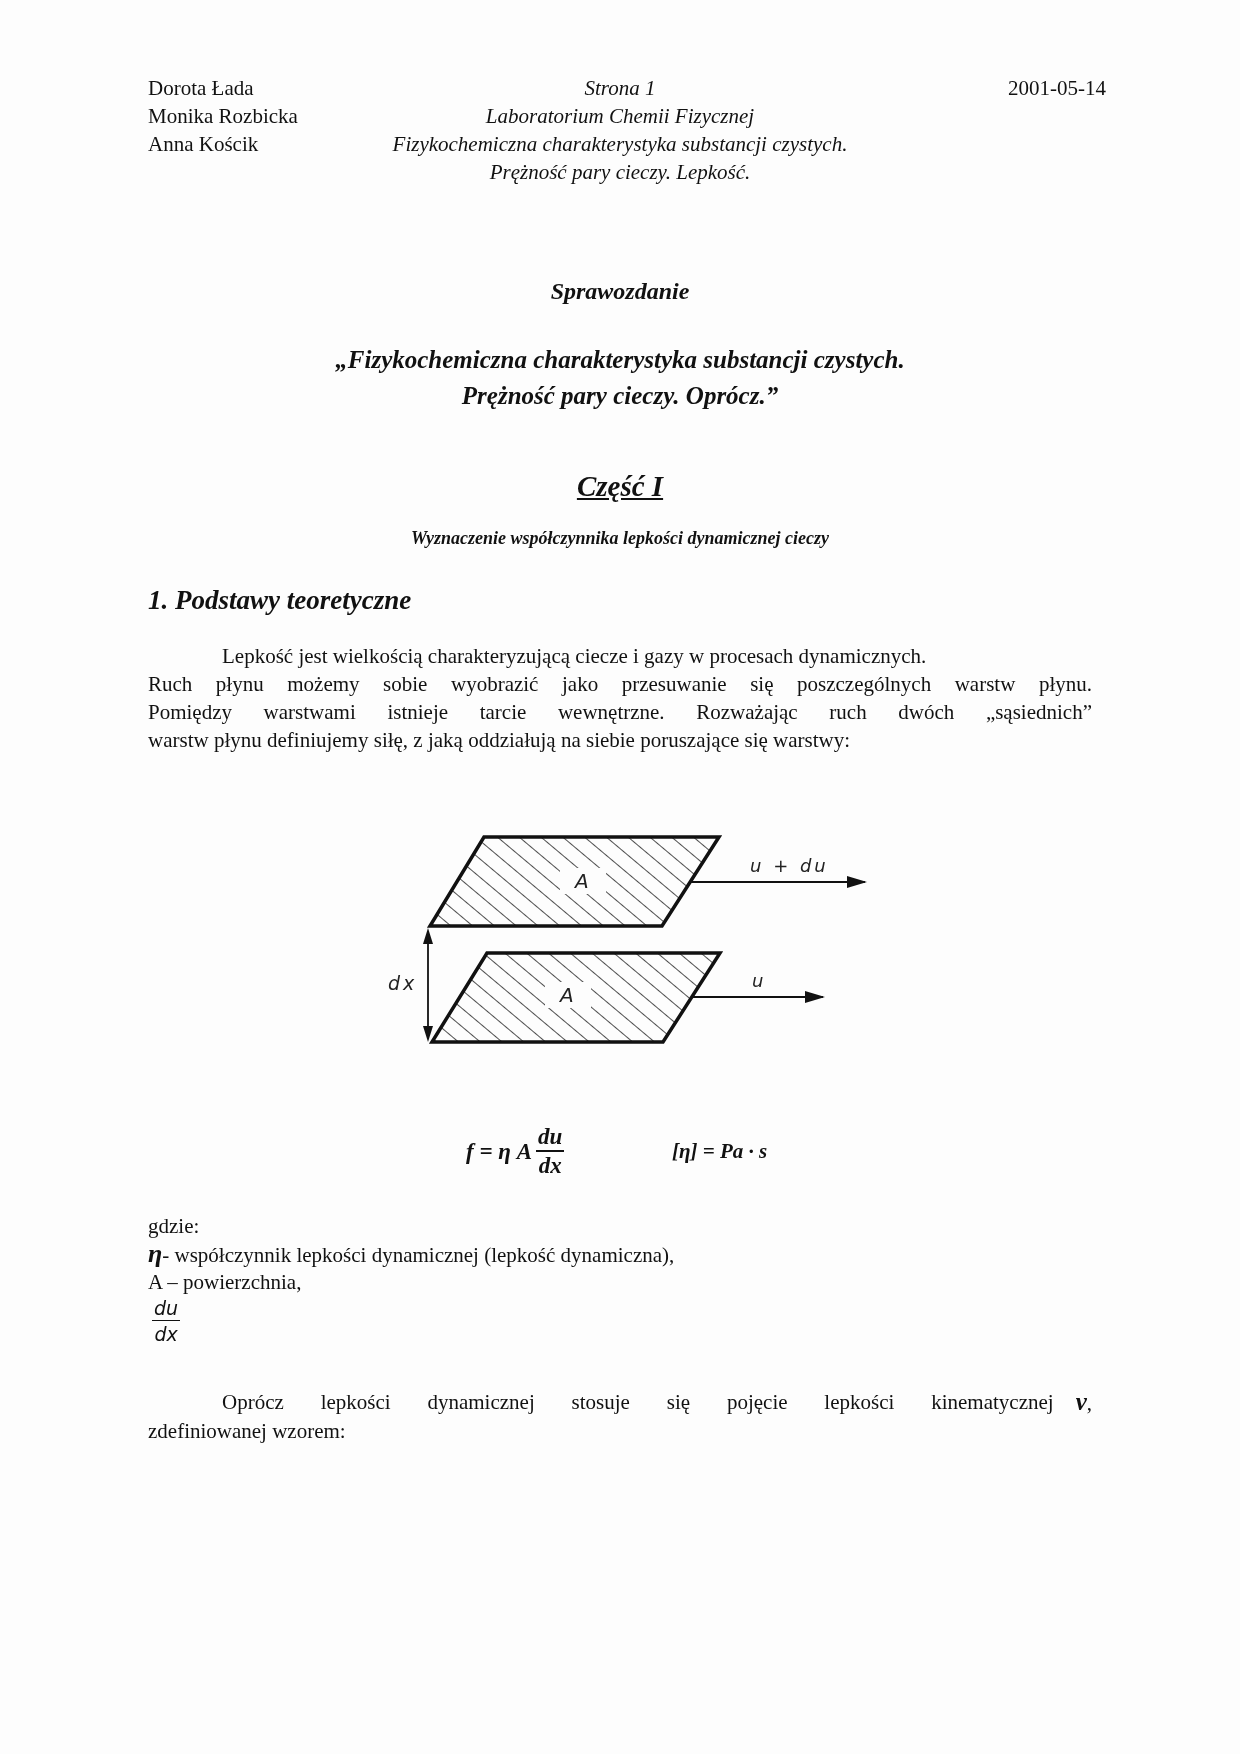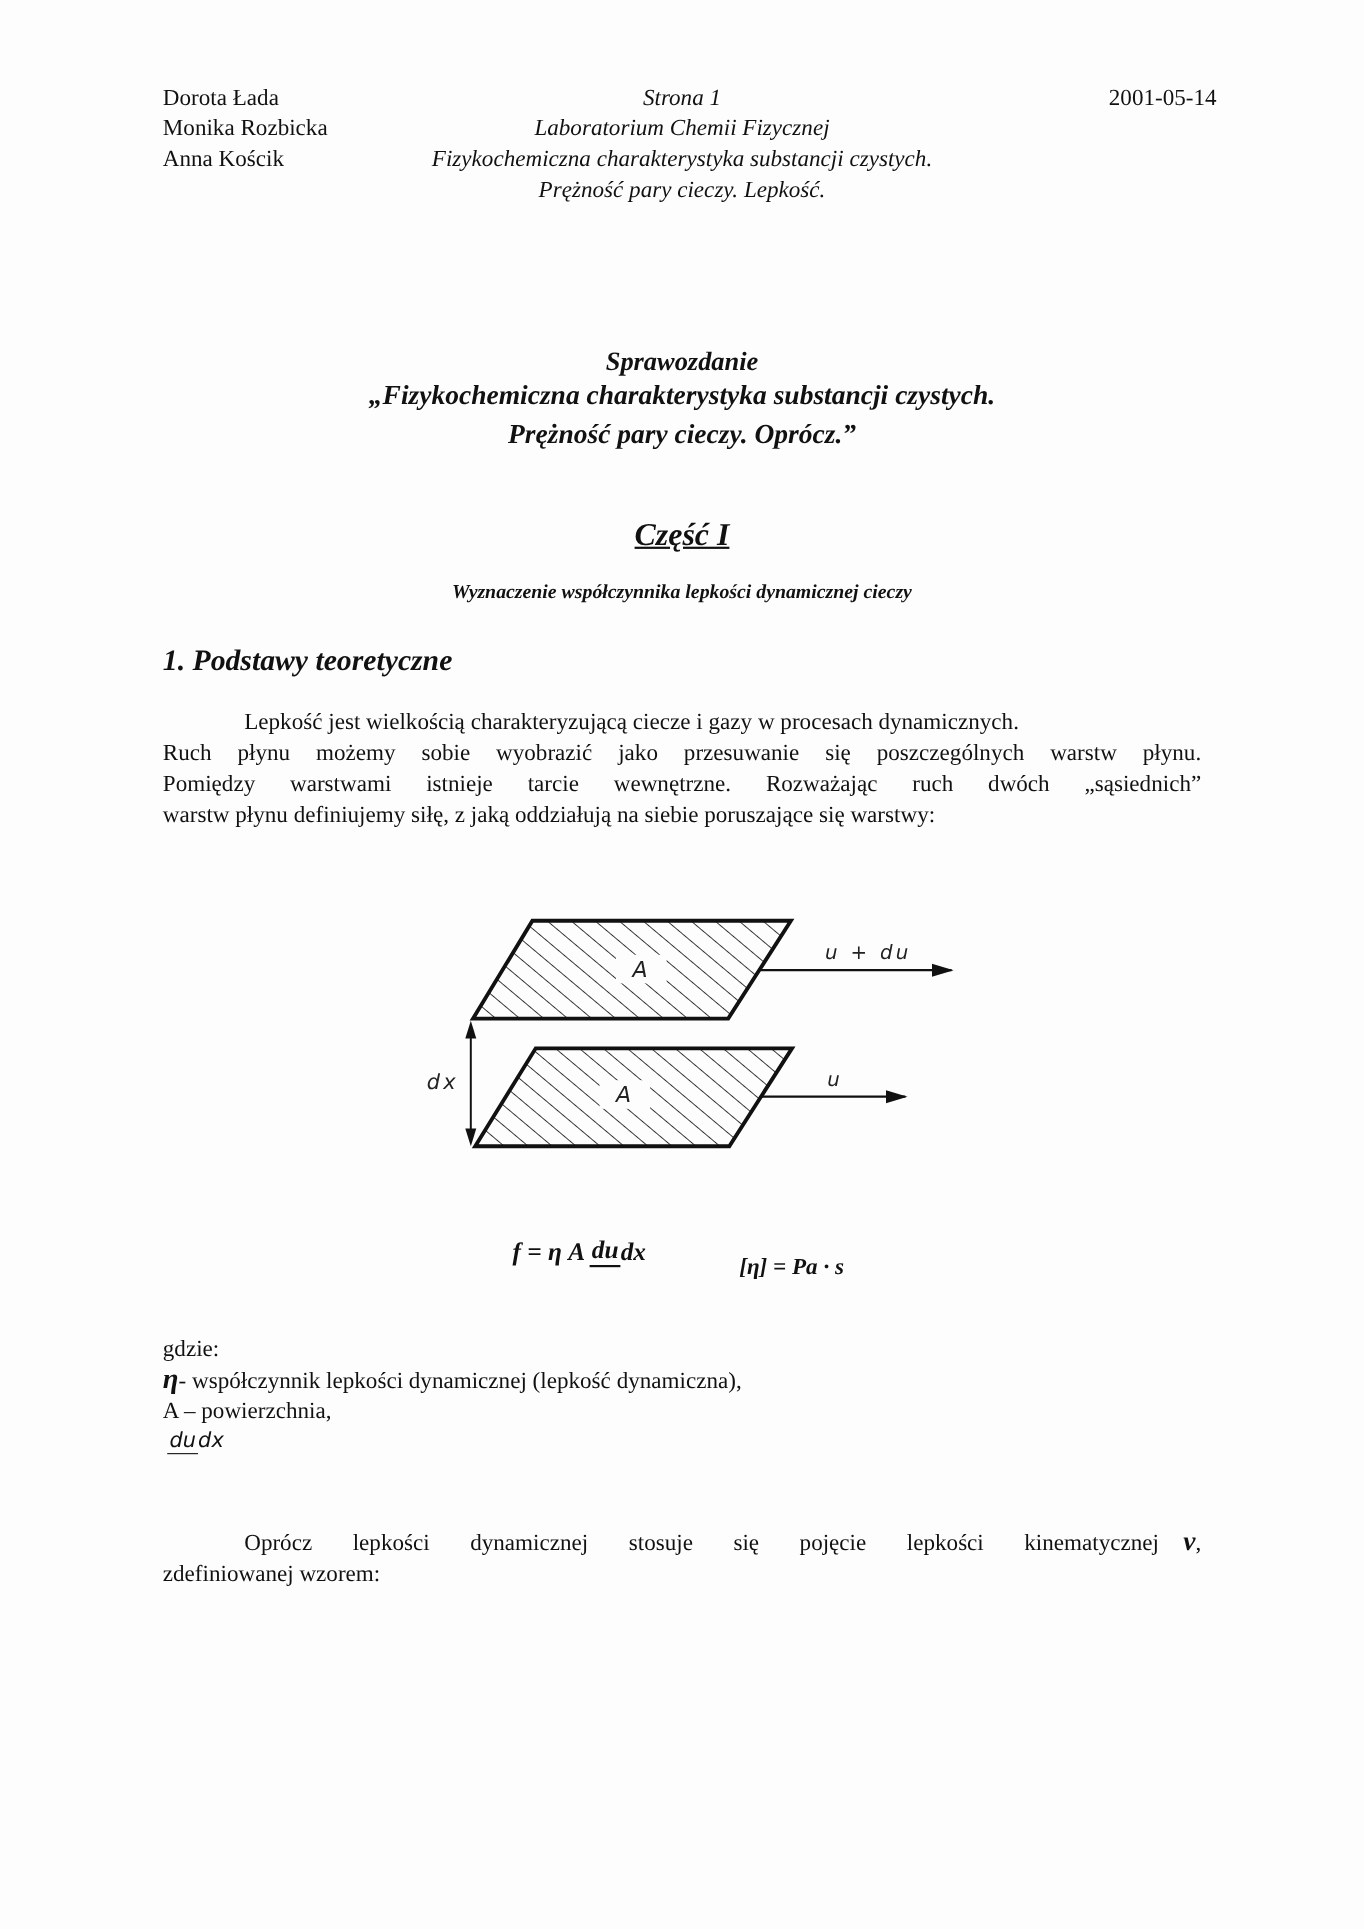--- a/index.html
+++ b/index.html
@@ -5,31 +5,31 @@
   html, body { margin: 0; padding: 0; background: #fdfdfd; }
   body {
     width: 1240px; height: 1754px; position: relative; overflow: hidden;
     font-family: "Liberation Serif", "DejaVu Serif", serif;
     color: #111;
   }
   .abs { position: absolute; white-space: nowrap; }
   .hdr { font-size: 21px; line-height: 28px; }
   .it { font-style: italic; }
   .center { text-align: center; }
-  .title { font-size: 24px; font-weight: bold; font-style: italic; margin-top: 38px; }
+  .title { font-size: 24px; font-weight: bold; font-style: italic; }
   .sub { font-size: 25px; font-weight: bold; font-style: italic; line-height: 36px; }
   .body-text { font-size: 21px; line-height: 28px; }
   .para {
     position: absolute; left: 148px; width: 944px;
     font-size: 21px; line-height: 28px; text-align: justify;
   }
   .para .line { display: block; text-align: justify; text-align-last: justify; white-space: nowrap; }
   .para .line.last { text-align-last: left; }
   .indent { padding-left: 74px; }
-  .frac { display: inline-flex; flex-direction: row; align-items: center; vertical-align: middle; font-style: italic; }
+  .frac { display: inline-flex; flex-direction: column; align-items: center; vertical-align: middle; font-style: italic; }
   .frac .num { border-bottom: 2px solid #111; padding: 0 2px; line-height: 26px; }
   .frac .den { line-height: 28px; }
   .math { font-family: "Liberation Serif", serif; font-style: italic; font-size: 23px; font-weight: bold; }
   svg text { font-family: "DejaVu Sans", sans-serif; font-style: italic; }
 </style>
 </head>
 <body>
 
 <div>
   <div class="abs hdr" style="left:148px; top:74px;">Dorota Łada</div>

